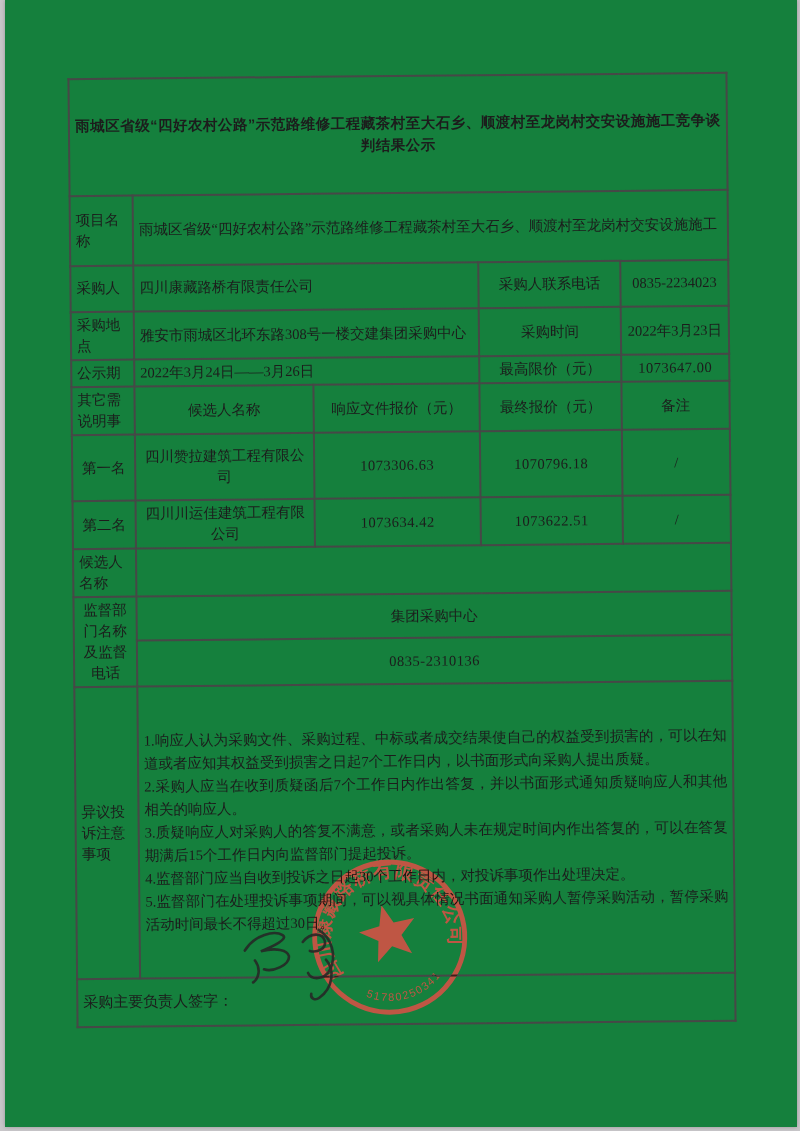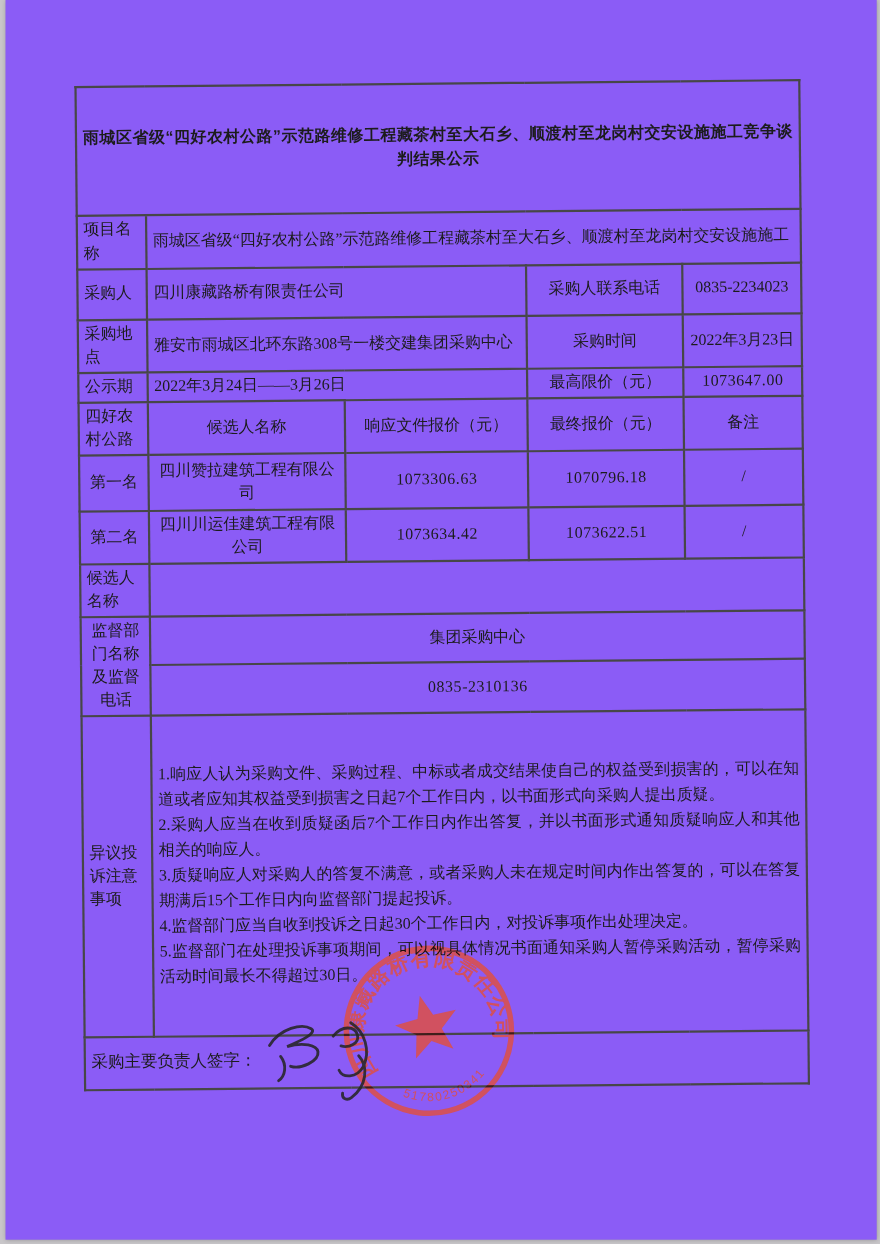--- a/index.html
+++ b/index.html
@@ -6,21 +6,21 @@
   html,body { width:800px; height:1131px; }
   body {
     background:#c8c6c9;
     font-family:"Liberation Serif","DejaVu Serif",serif;
     color:#1c1c1c;
     overflow:hidden;
     position:relative;
   }
   .sheet {
     position:absolute; left:5px; top:0; width:792px; height:1127px;
-    background:#8b5cf6;
+    background:#15803d;
     box-shadow:0 0 4px rgba(0,0,0,.25);
   }
   .doc-wrap {
     position:absolute; left:67px; top:75px; width:658px;
     transform:rotate(-0.55deg);
     transform-origin:50% 50%;
   }
   table.notice {
     border-collapse:collapse;
     table-layout:fixed;
@@ -75,21 +75,21 @@
           <col style="width:179px">
           <col style="width:166px">
         <col style="width:142px">
           <col style="width:108px">
       </colgroup>
       <tbody>
         <tr>
           <td colspan="5" class="title-cell">雨城区省级“四好农村公路”示范路维修工程藏茶村至大石乡、顺渡村至龙岗村交安设施施工竞争谈判结果公示</td>
         </tr>
         <tr>
-          <td class="lbl" style="height:49px">项目名称</td>
+          <td class="lbl" style="height:70px">项目名称</td>
           <td colspan="4" class="val">雨城区省级“四好农村公路”示范路维修工程藏茶村至大石乡、顺渡村至龙岗村交安设施施工</td>
         </tr>
         <tr>
           <td class="lbl" style="height:46px">采购人</td>
           <td colspan="2" class="val">四川康藏路桥有限责任公司</td>
           <td class="c">采购人联系电话</td>
           <td class="small">0835-2234023</td>
         </tr>
         <tr>
           <td class="lbl" style="height:44px">采购地点</td>
@@ -97,28 +97,28 @@
           <td class="c">采购时间</td>
           <td class="small">2022年3月23日</td>
         </tr>
         <tr>
           <td class="lbl" style="height:24px">公示期</td>
           <td colspan="2" class="val">2022年3月24日——3月26日</td>
           <td class="c">最高限价（元）</td>
           <td class="num">1073647.00</td>
         </tr>
         <tr>
-          <td class="lbl" style="height:44px">四好农村公路</td>
+          <td class="lbl" style="height:44px">其它需说明事</td>
           <td class="c">候选人名称</td>
           <td class="c">响应文件报价（元）</td>
           <td class="c">最终报价（元）</td>
           <td class="c">备注</td>
         </tr>
         <tr>
-          <td class="lbl-c" style="height:51px">第一名</td>
+          <td class="lbl-c" style="height:66px">第一名</td>
           <td class="c">四川赞拉建筑工程有限公司</td>
           <td class="num">1073306.63</td>
           <td class="num">1070796.18</td>
           <td class="c">/</td>
         </tr>
         <tr>
           <td class="lbl-c" style="height:48px">第二名</td>
           <td class="c">四川川运佳建筑工程有限公司</td>
           <td class="num">1073634.42</td>
           <td class="num">1073622.51</td>

